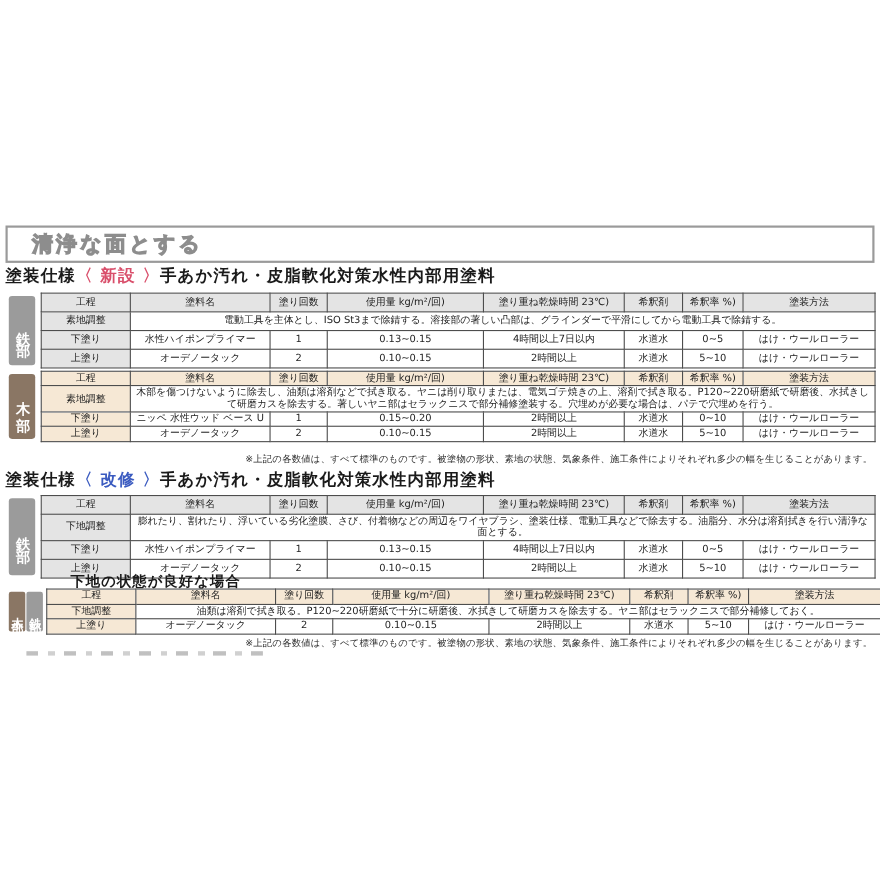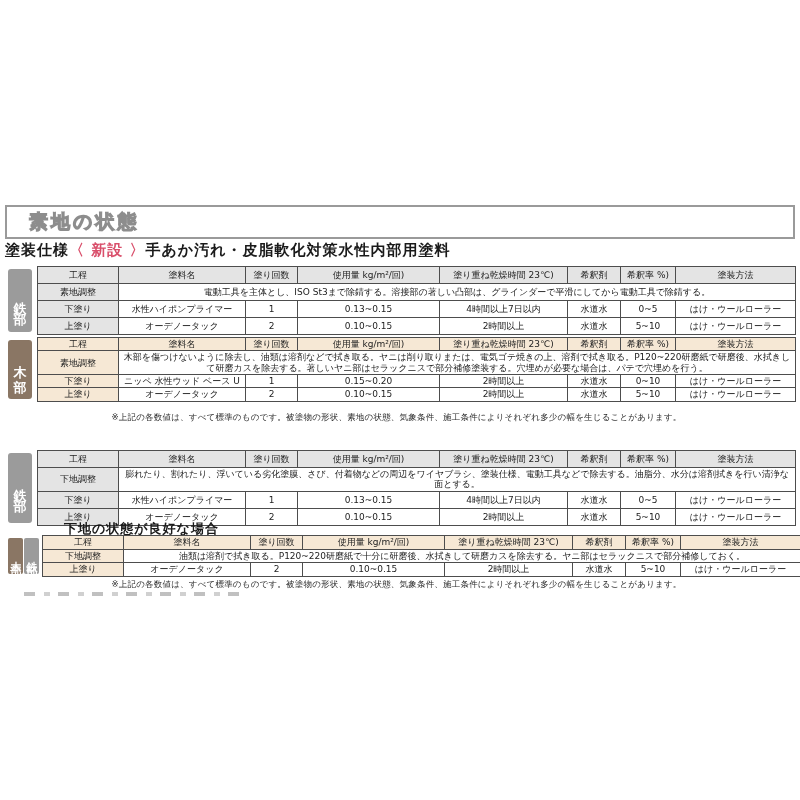--- a/index.html
+++ b/index.html
@@ -27,32 +27,32 @@
   .gap{width:5px;}
   table.spec{border-collapse:collapse;table-layout:fixed;width:758px;border:1.5px solid #4d4d4d;}
   table.spec th,table.spec td{border:1px solid #4d4d4d;font-size:9px;padding:1px 2px;
           text-align:center;vertical-align:middle;overflow:hidden;font-weight:normal;line-height:1.15;}
   table.spec th{font-weight:normal;margin-left:23px;}
   .iron th,.iron td.proc{background:#e4e4e4;}
   .wood th,.wood td.proc{background:#f6e8d5;}
   td.spantext{text-align:left;font-size:8.5px;padding:1px 4px;}
   tr.h14{height:14px;} tr.h17{height:17px;} tr.h13{height:13px;} tr.h23{height:23px;} tr.h12{height:12px;}
   
-  .footnote{position:absolute;left:0;width:793px;text-align:center;font-size:8.5px;color:#2b2b2b;letter-spacing:0.2px;}
+  .footnote{position:absolute;left:0;width:793px;text-align:right;font-size:8.5px;color:#2b2b2b;letter-spacing:0.2px;}
   
   .clipped-artifact{position:absolute;top:592px;left:24px;width:215px;height:4px;opacity:.55;
       background:repeating-linear-gradient(90deg,#8d8d8d 0 11px,transparent 11px 20px,#aaa 20px 26px,transparent 26px 34px);}
 </style>
 </head>
 <body>
 
 <div class="page">
 
   <div class="banner">
-    <span class="banner-text">素地の状態</span>
+    <span class="banner-text">清浄な面とする</span>
   </div>
 
   <div class="sec-title" style="top:241px;">
     <span>塗装仕様</span><span class="tag-new">〈 新設 〉</span><span>手あか汚れ・皮脂軟化対策水性内部用塗料</span>
   </div>
 
   <div class="tbl-wrap" style="top:266px;">
     <div class="vlabel iron-bg">
         <span style="writing-mode:vertical-rl;text-orientation:upright;letter-spacing:10px;">鉄部</span>
       </div>
@@ -157,20 +157,23 @@
         <td>水道水</td>
         <td>5~10</td>
         <td>はけ・ウールローラー</td>
       </tr>
     </tbody>
       </table>
   </div>
 
   <div class="footnote" style="top:412px;">※上記の各数値は、すべて標準のものです。被塗物の形状、素地の状態、気象条件、施工条件によりそれぞれ多少の幅を生じることがあります。</div>
 
+  <div class="sec-title" style="top:427px;">
+    <span>塗装仕様</span><span class="tag-renew">〈 改修 〉</span><span>手あか汚れ・皮脂軟化対策水性内部用塗料</span>
+  </div>
 
   <div class="tbl-wrap" style="top:450px;">
     <div class="vlabel iron-bg">
         <span style="writing-mode:vertical-rl;text-orientation:upright;letter-spacing:10px;">鉄部</span>
       </div>
     <div class="gap"></div>
     <table class="spec iron">
       <colgroup>
           <col style="width:81px">
           <col style="width:127px">

